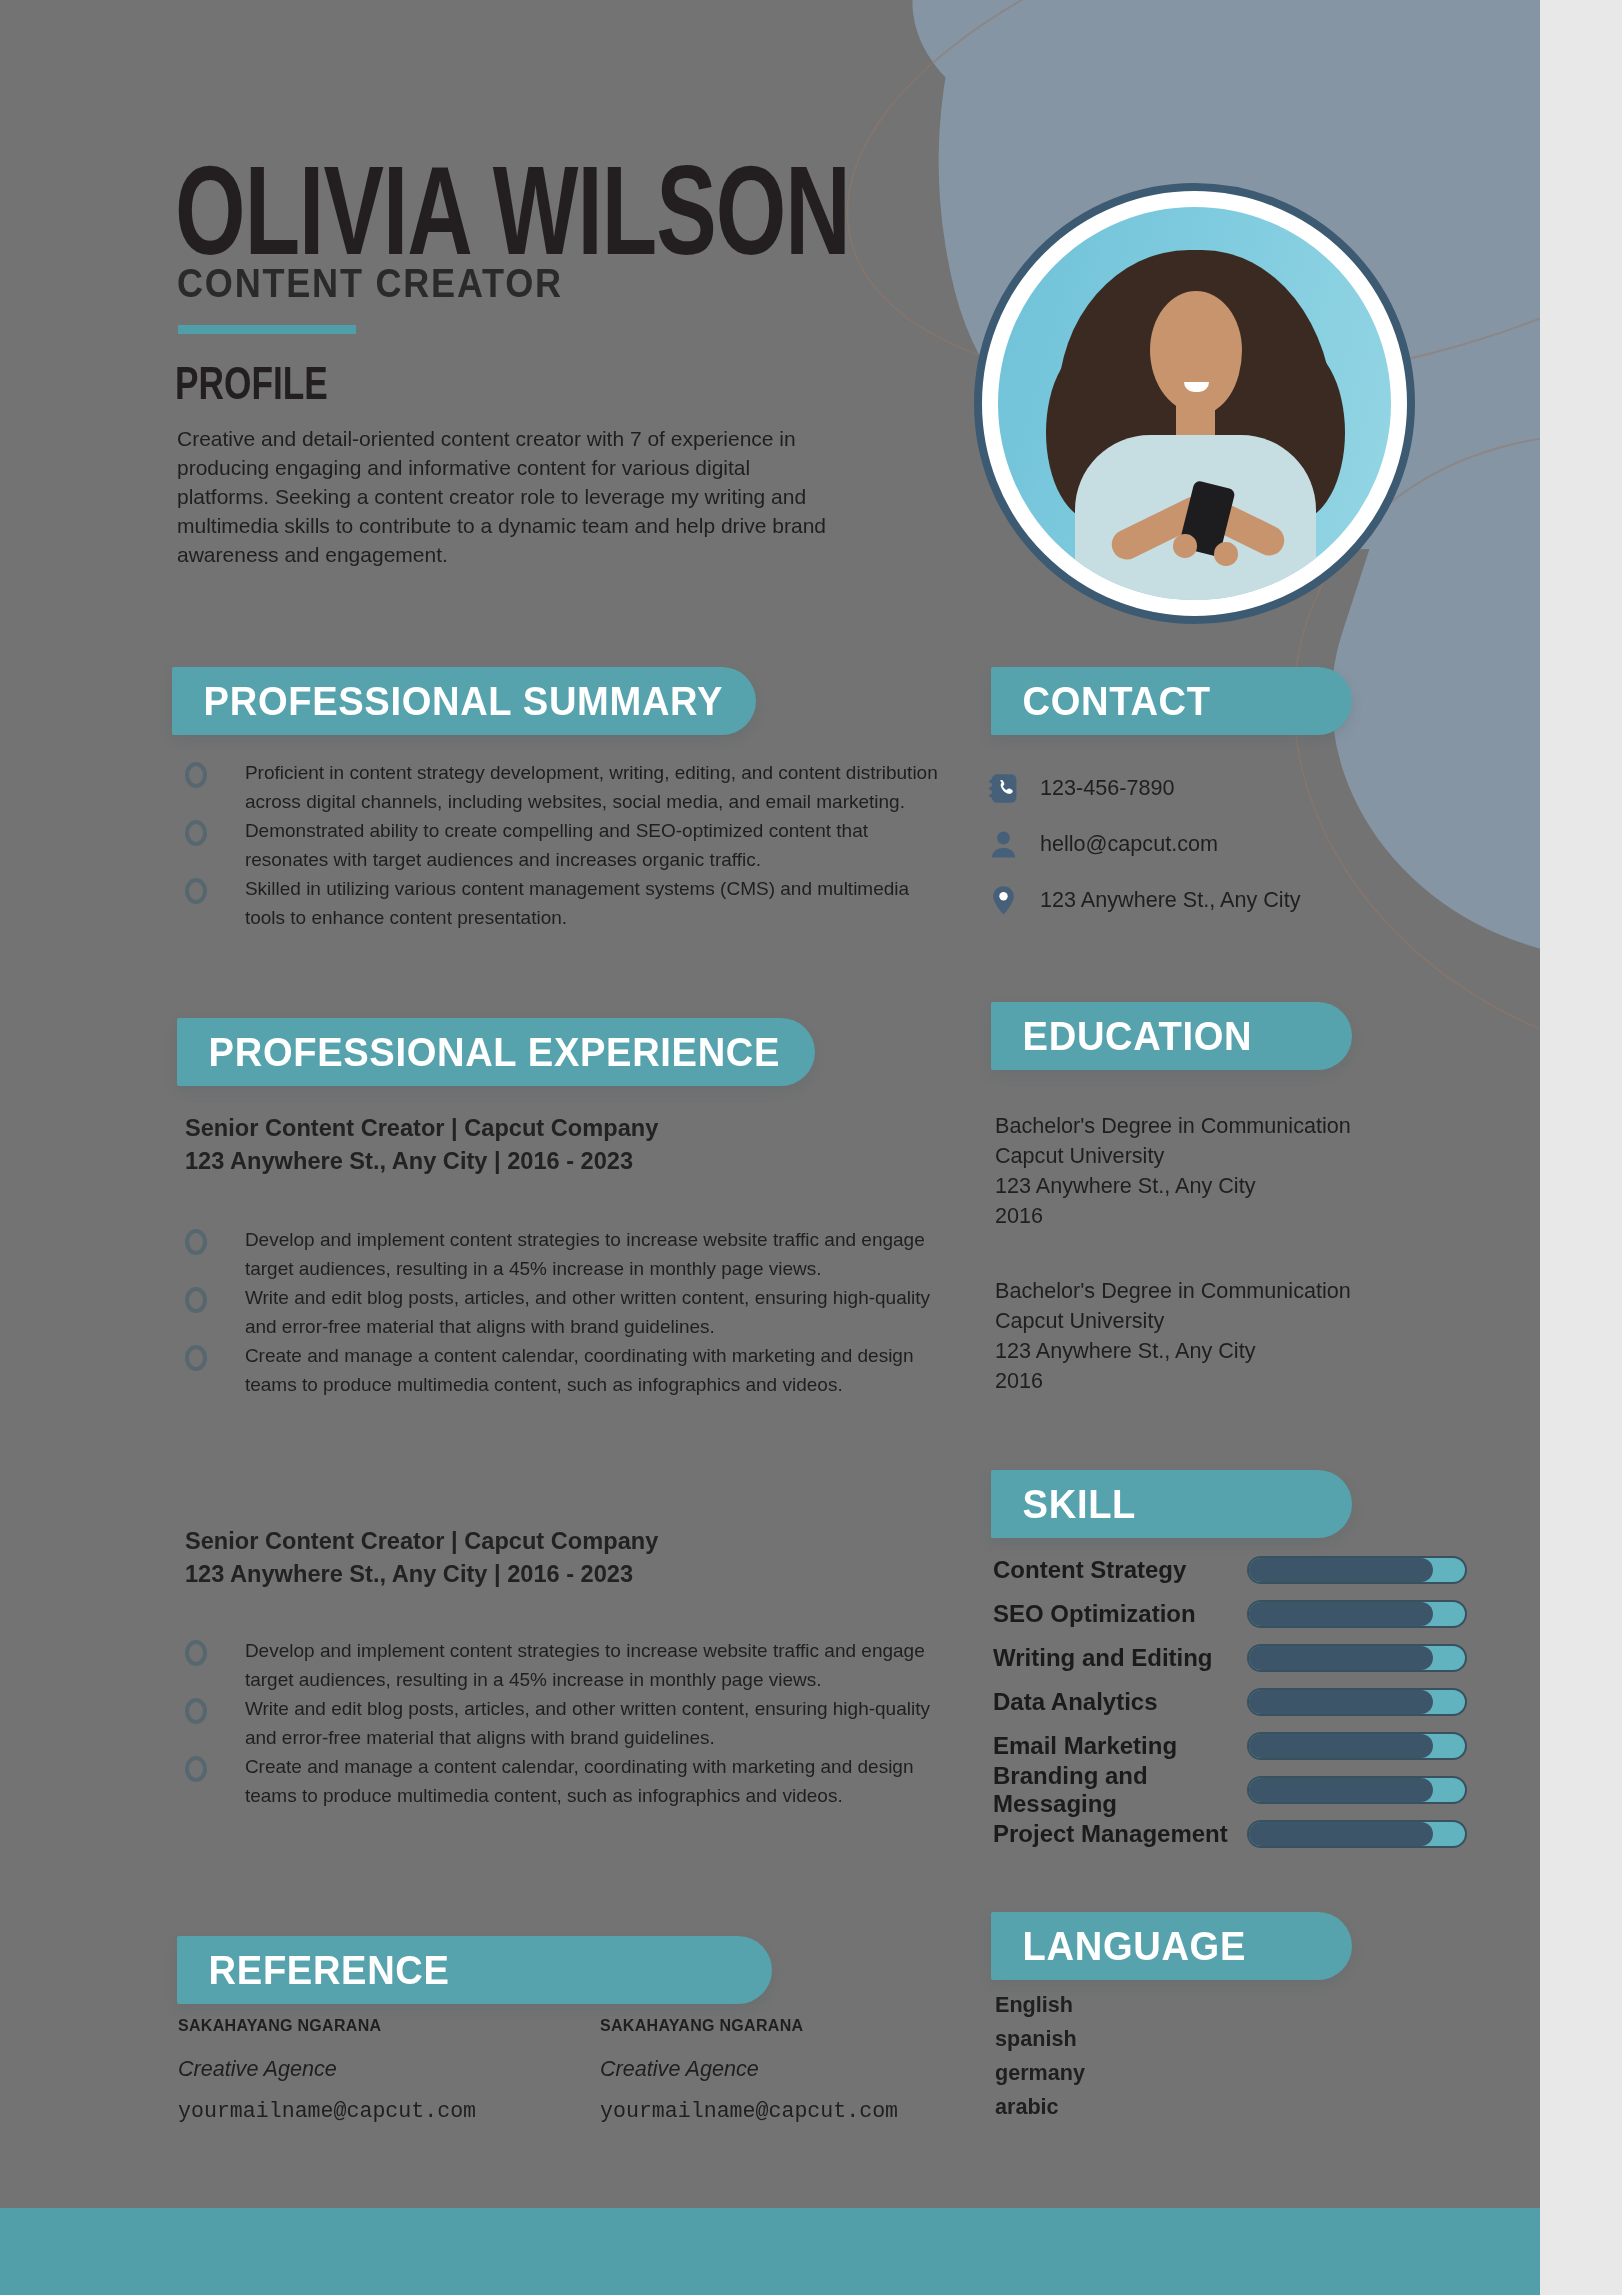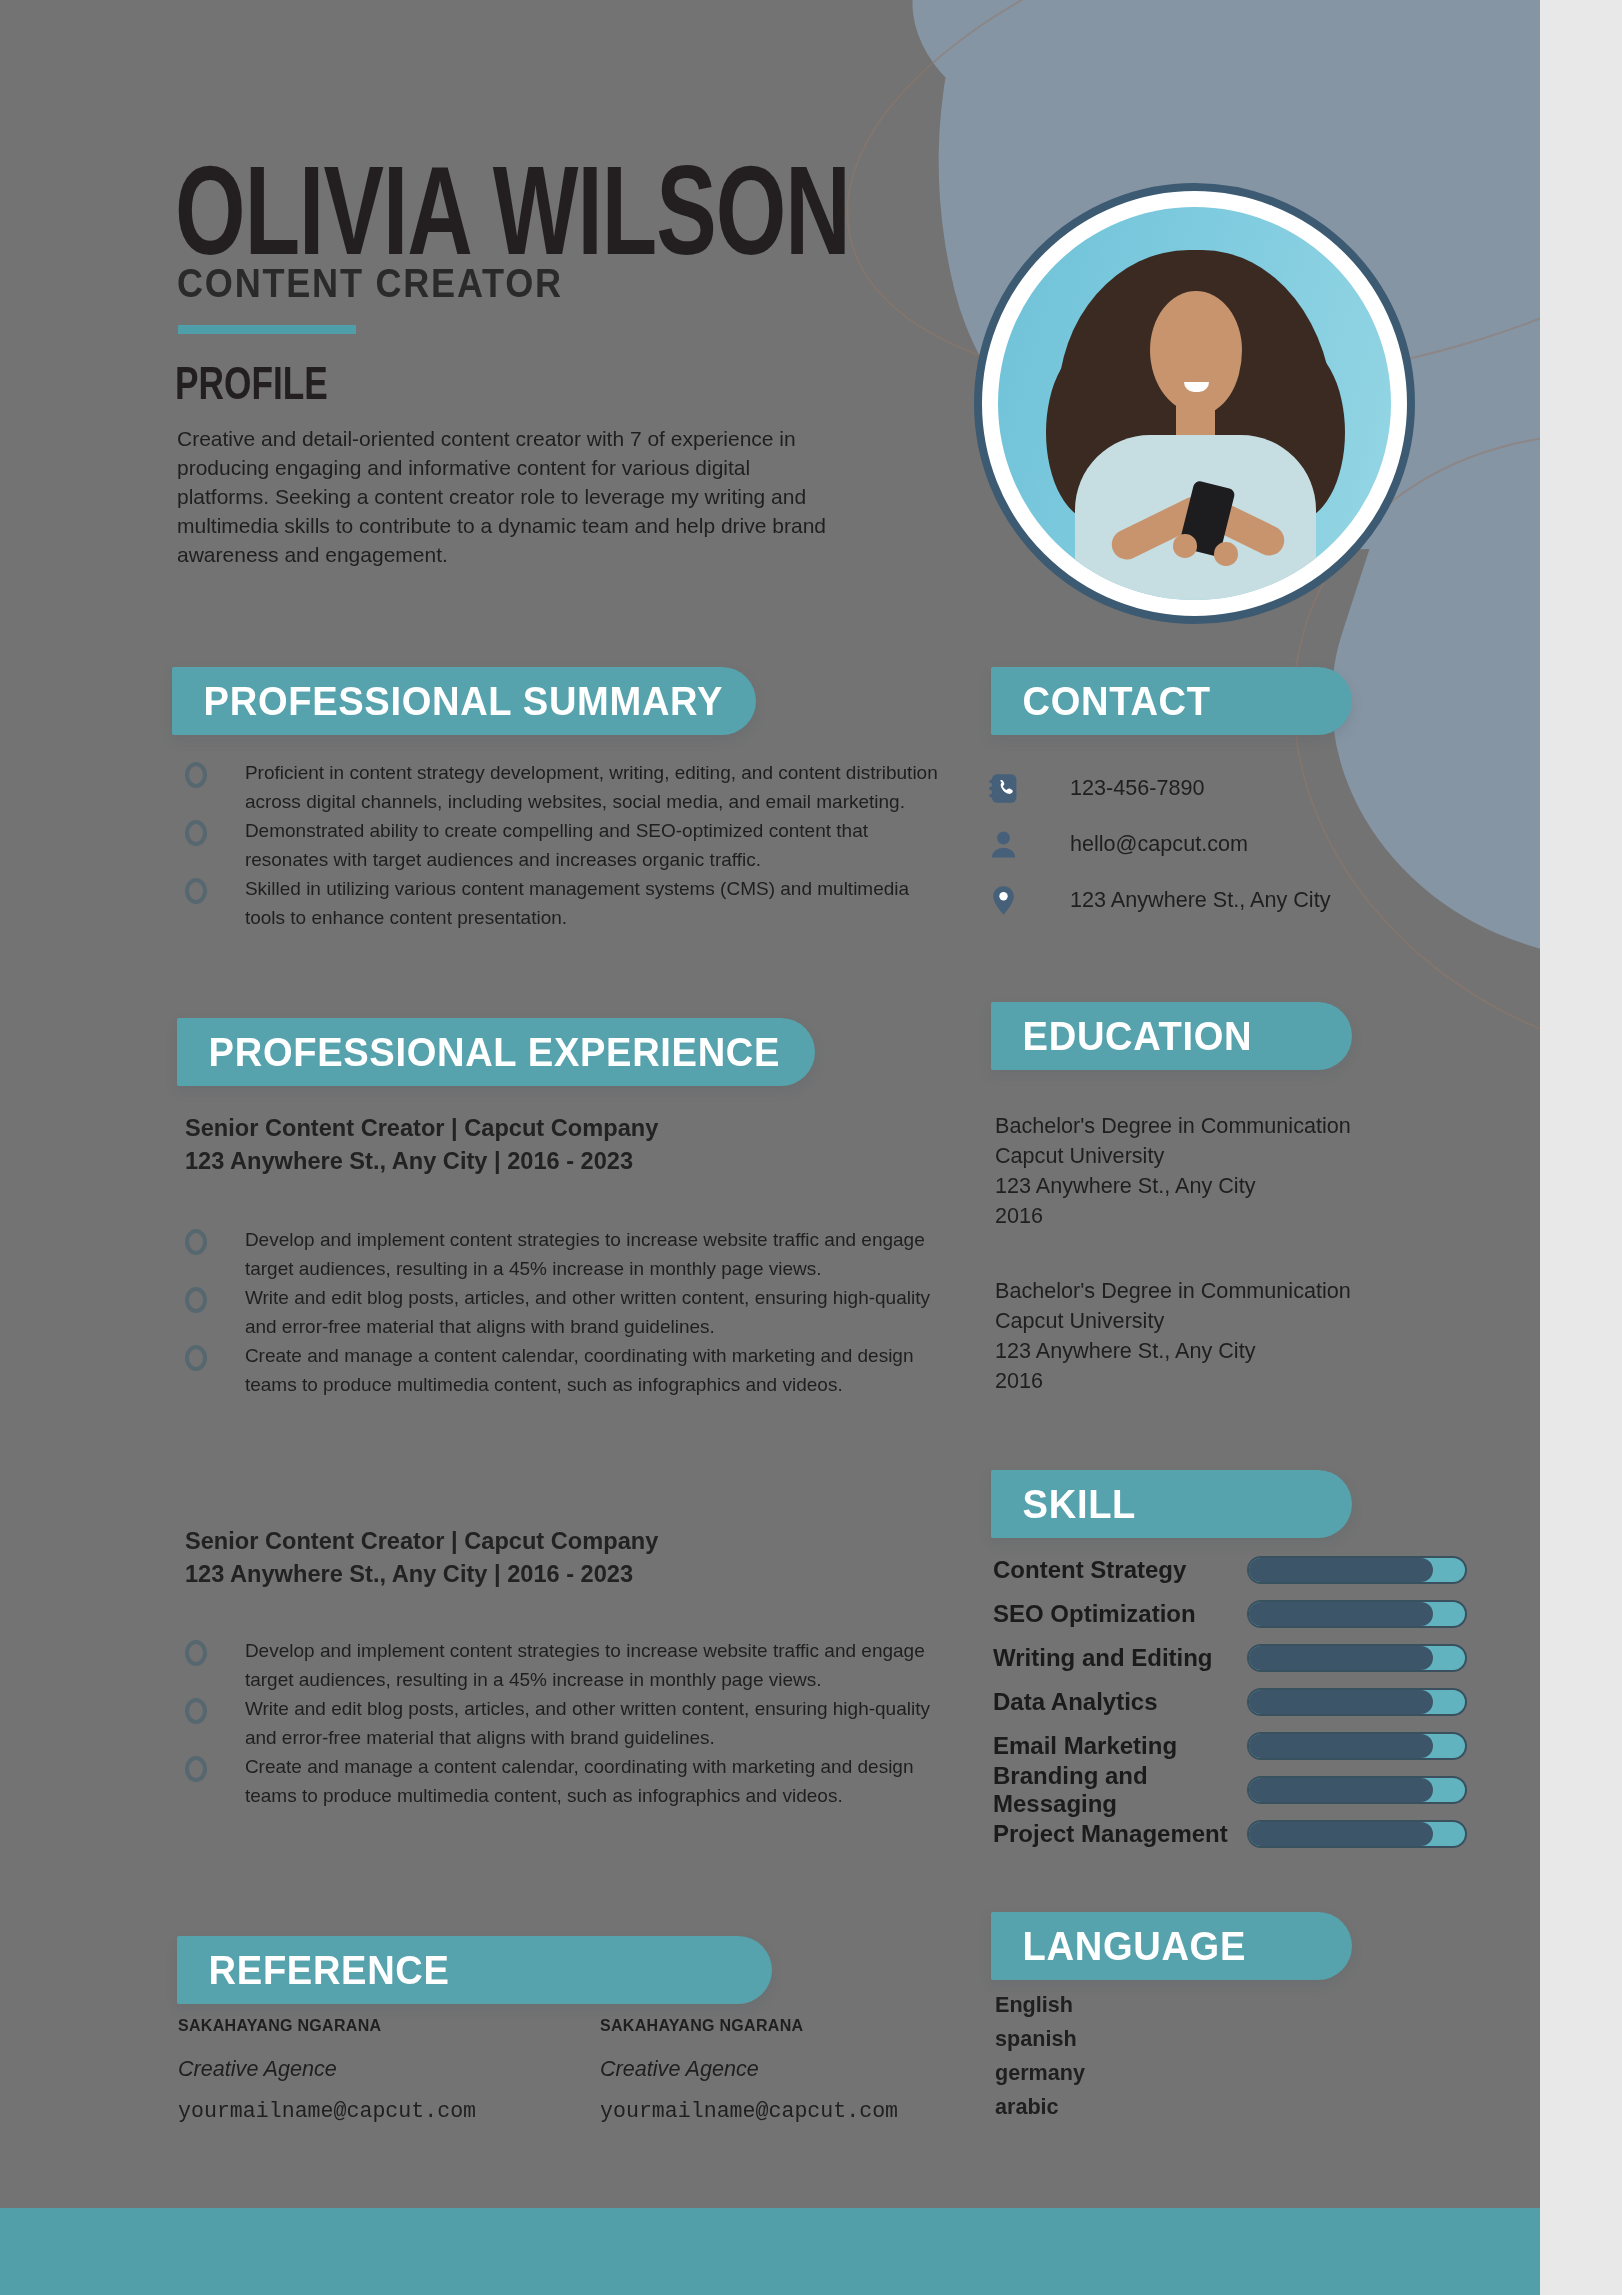--- a/index.html
+++ b/index.html
@@ -63,21 +63,21 @@
   .bdot{flex:0 0 auto;width:22px;height:26px;border:4.6px solid #56676f;border-radius:50%;
         box-sizing:border-box;margin:3.9px 38px 2.6px 7.9px;}
   .btext{font-size:19px;line-height:29px;width:703px;}
   .l-summary{left:177px;top:758px;}
   .l-job1{left:177px;top:1225px;}
   .l-job2{left:177px;top:1636px;}
   .job-head{position:absolute;left:185px;font-size:23.6px;font-weight:700;line-height:33px;z-index:4;color:#222;}
   .jh1{top:1112px;} .jh2{top:1525px;}
   
   .contact-list{position:absolute;left:988px;top:760px;z-index:4;}
-  .c-row{display:flex;align-items:center;height:56px;gap:30px;}
+  .c-row{display:flex;align-items:center;height:56px;}
   .c-icon{width:31px;height:31px;margin-right:21px;flex:0 0 auto;}
   .c-text{font-size:21.6px;}
   .edu{position:absolute;left:995px;font-size:21.6px;line-height:30px;z-index:4;}
   .edu1{top:1111px;} .edu2{top:1276px;}
   .skills{position:absolute;left:993px;top:1548px;width:474px;z-index:4;}
   .skill-row{display:flex;align-items:center;height:44px;}
   .skill-label{width:254px;font-size:24px;font-weight:700;color:#1b1b1b;}
   .bar{width:220px;height:27.5px;box-sizing:border-box;border:2.6px solid #39515f;background:#62b3c0;
        border-radius:15.7px;overflow:hidden;}
   .bar-fill{height:100%;background:#3d5568;border-radius:0 13px 13px 0;}

